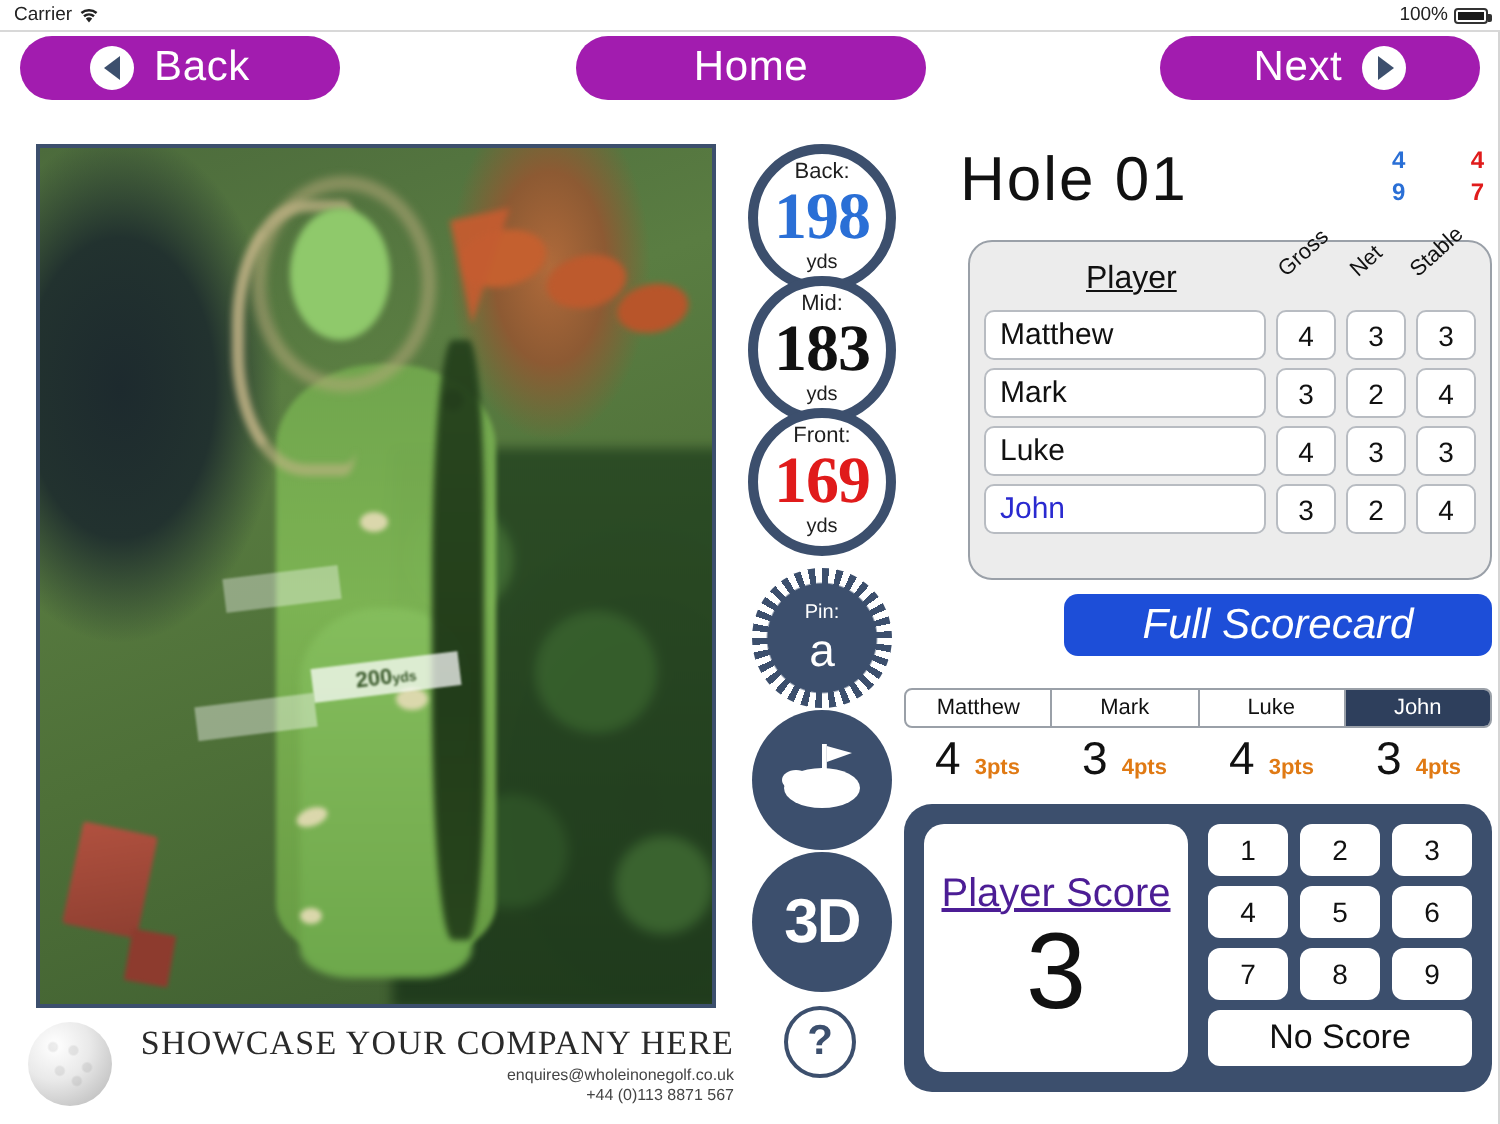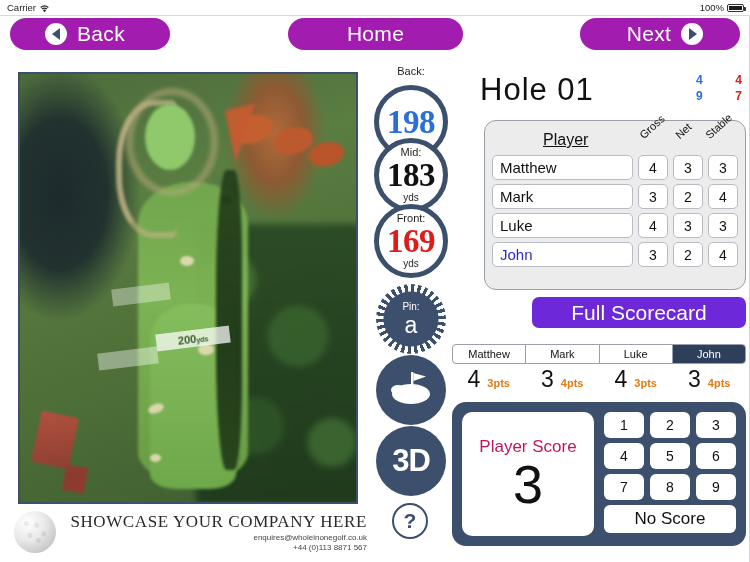--- a/index.html
+++ b/index.html
@@ -171,21 +171,21 @@
   .circcol { position: absolute; left: 374px; top: 72px; width: 78px; }
   .dcircle {
     width: 74px; height: 74px; border-radius: 50%;
     background: #ffffff; border: 5px solid #3c4f6d;
     display: flex; flex-direction: column; align-items: center; justify-content: center;
     position: absolute; left: 0;
   }
   .dcircle .lbl { font-size: 11px; color: #1e1e1e; line-height: 1; margin-bottom: 1px; }
   .dcircle .num { font-size: 33px; font-weight: bold; line-height: 1; letter-spacing: -.5px; font-family: Liberation Serif, serif; }
   .dcircle .yds { font-size: 10px; color: #1e1e1e; line-height: 1; margin-top: 1px; }
-  .c-back { top: 13px; gap: 28px; }
+  .c-back { top: 0; }
   .c-back .num { color: #2a6fd6; }
   .c-mid { top: 66px; }
   .c-mid .num { color: #111; }
   .c-front { top: 132px; }
   .c-front .num { color: #e01b1b; }
 
   .dtg {
     position: absolute; left: 66px; top: 42px; width: 24px; height: 130px;
     background: #3c4f6d; border-radius: 6px; color: #fff;
     display: flex; align-items: center; justify-content: center;
@@ -261,22 +261,22 @@
     flex: 1; height: 25px; background: #fff; border: 1px solid #b8bcc2; border-radius: 5px;
     display: flex; align-items: center; padding-left: 7px; font-size: 15px; color: #111;
   }
   .pname.sel { color: #2a2ad0; }
   .pcell {
     width: 30px; height: 25px; background: #fff; border: 1px solid #b8bcc2; border-radius: 5px;
     display: flex; align-items: center; justify-content: center; font-size: 14px; color: #111;
   }
   .fullbtn {
     position: absolute; left: 532px; top: 297px; width: 214px; height: 31px;
-    background: #6d28d9; border-radius: 7px; color: #fff;
-    display: flex; align-items: center; justify-content: center; font-size: 21px;
+    background: #1d4ed8; border-radius: 7px; color: #fff;
+    display: flex; align-items: center; justify-content: center; font-size: 21px; font-style: italic;
   }
 
   .ptabs {
     position: absolute; left: 452px; top: 344px; width: 294px; height: 20px;
     display: flex; border: 1px solid #9aa0a8; border-radius: 4px; overflow: hidden; background: #fff;
   }
   .ptab {
     flex: 1; display: flex; align-items: center; justify-content: center;
     font-size: 11px; color: #111; border-right: 1px solid #9aa0a8;
   }
@@ -292,21 +292,21 @@
 
   .keypanel {
     position: absolute; left: 452px; top: 402px; width: 294px; height: 144px;
     background: #3c4f6d; border-radius: 14px;
   }
   .scorebox {
     position: absolute; left: 10px; top: 10px; width: 132px; height: 124px;
     background: #fff; border-radius: 10px;
     display: flex; flex-direction: column; align-items: center; justify-content: center;
   }
-  .scorebox .t { font-size: 17px; color: #be185d; margin-bottom: 2px; }
+  .scorebox .t { font-size: 20px; color: #4c1d95; margin-bottom: 2px; text-decoration: underline; }
   .scorebox .v { font-size: 54px; color: #111; line-height: .95; font-weight: 500; }
   .keys { position: absolute; left: 152px; top: 10px; width: 132px; }
   .keyrow { display: flex; gap: 6px; margin-bottom: 5px; }
   .key {
     flex: 1; height: 26px; background: #fff; border-radius: 6px;
     display: flex; align-items: center; justify-content: center; font-size: 14px; color: #111;
   }
   .noscore {
     width: 132px; height: 28px; background: #fff; border-radius: 6px;
     display: flex; align-items: center; justify-content: center; font-size: 17px; color: #111;

